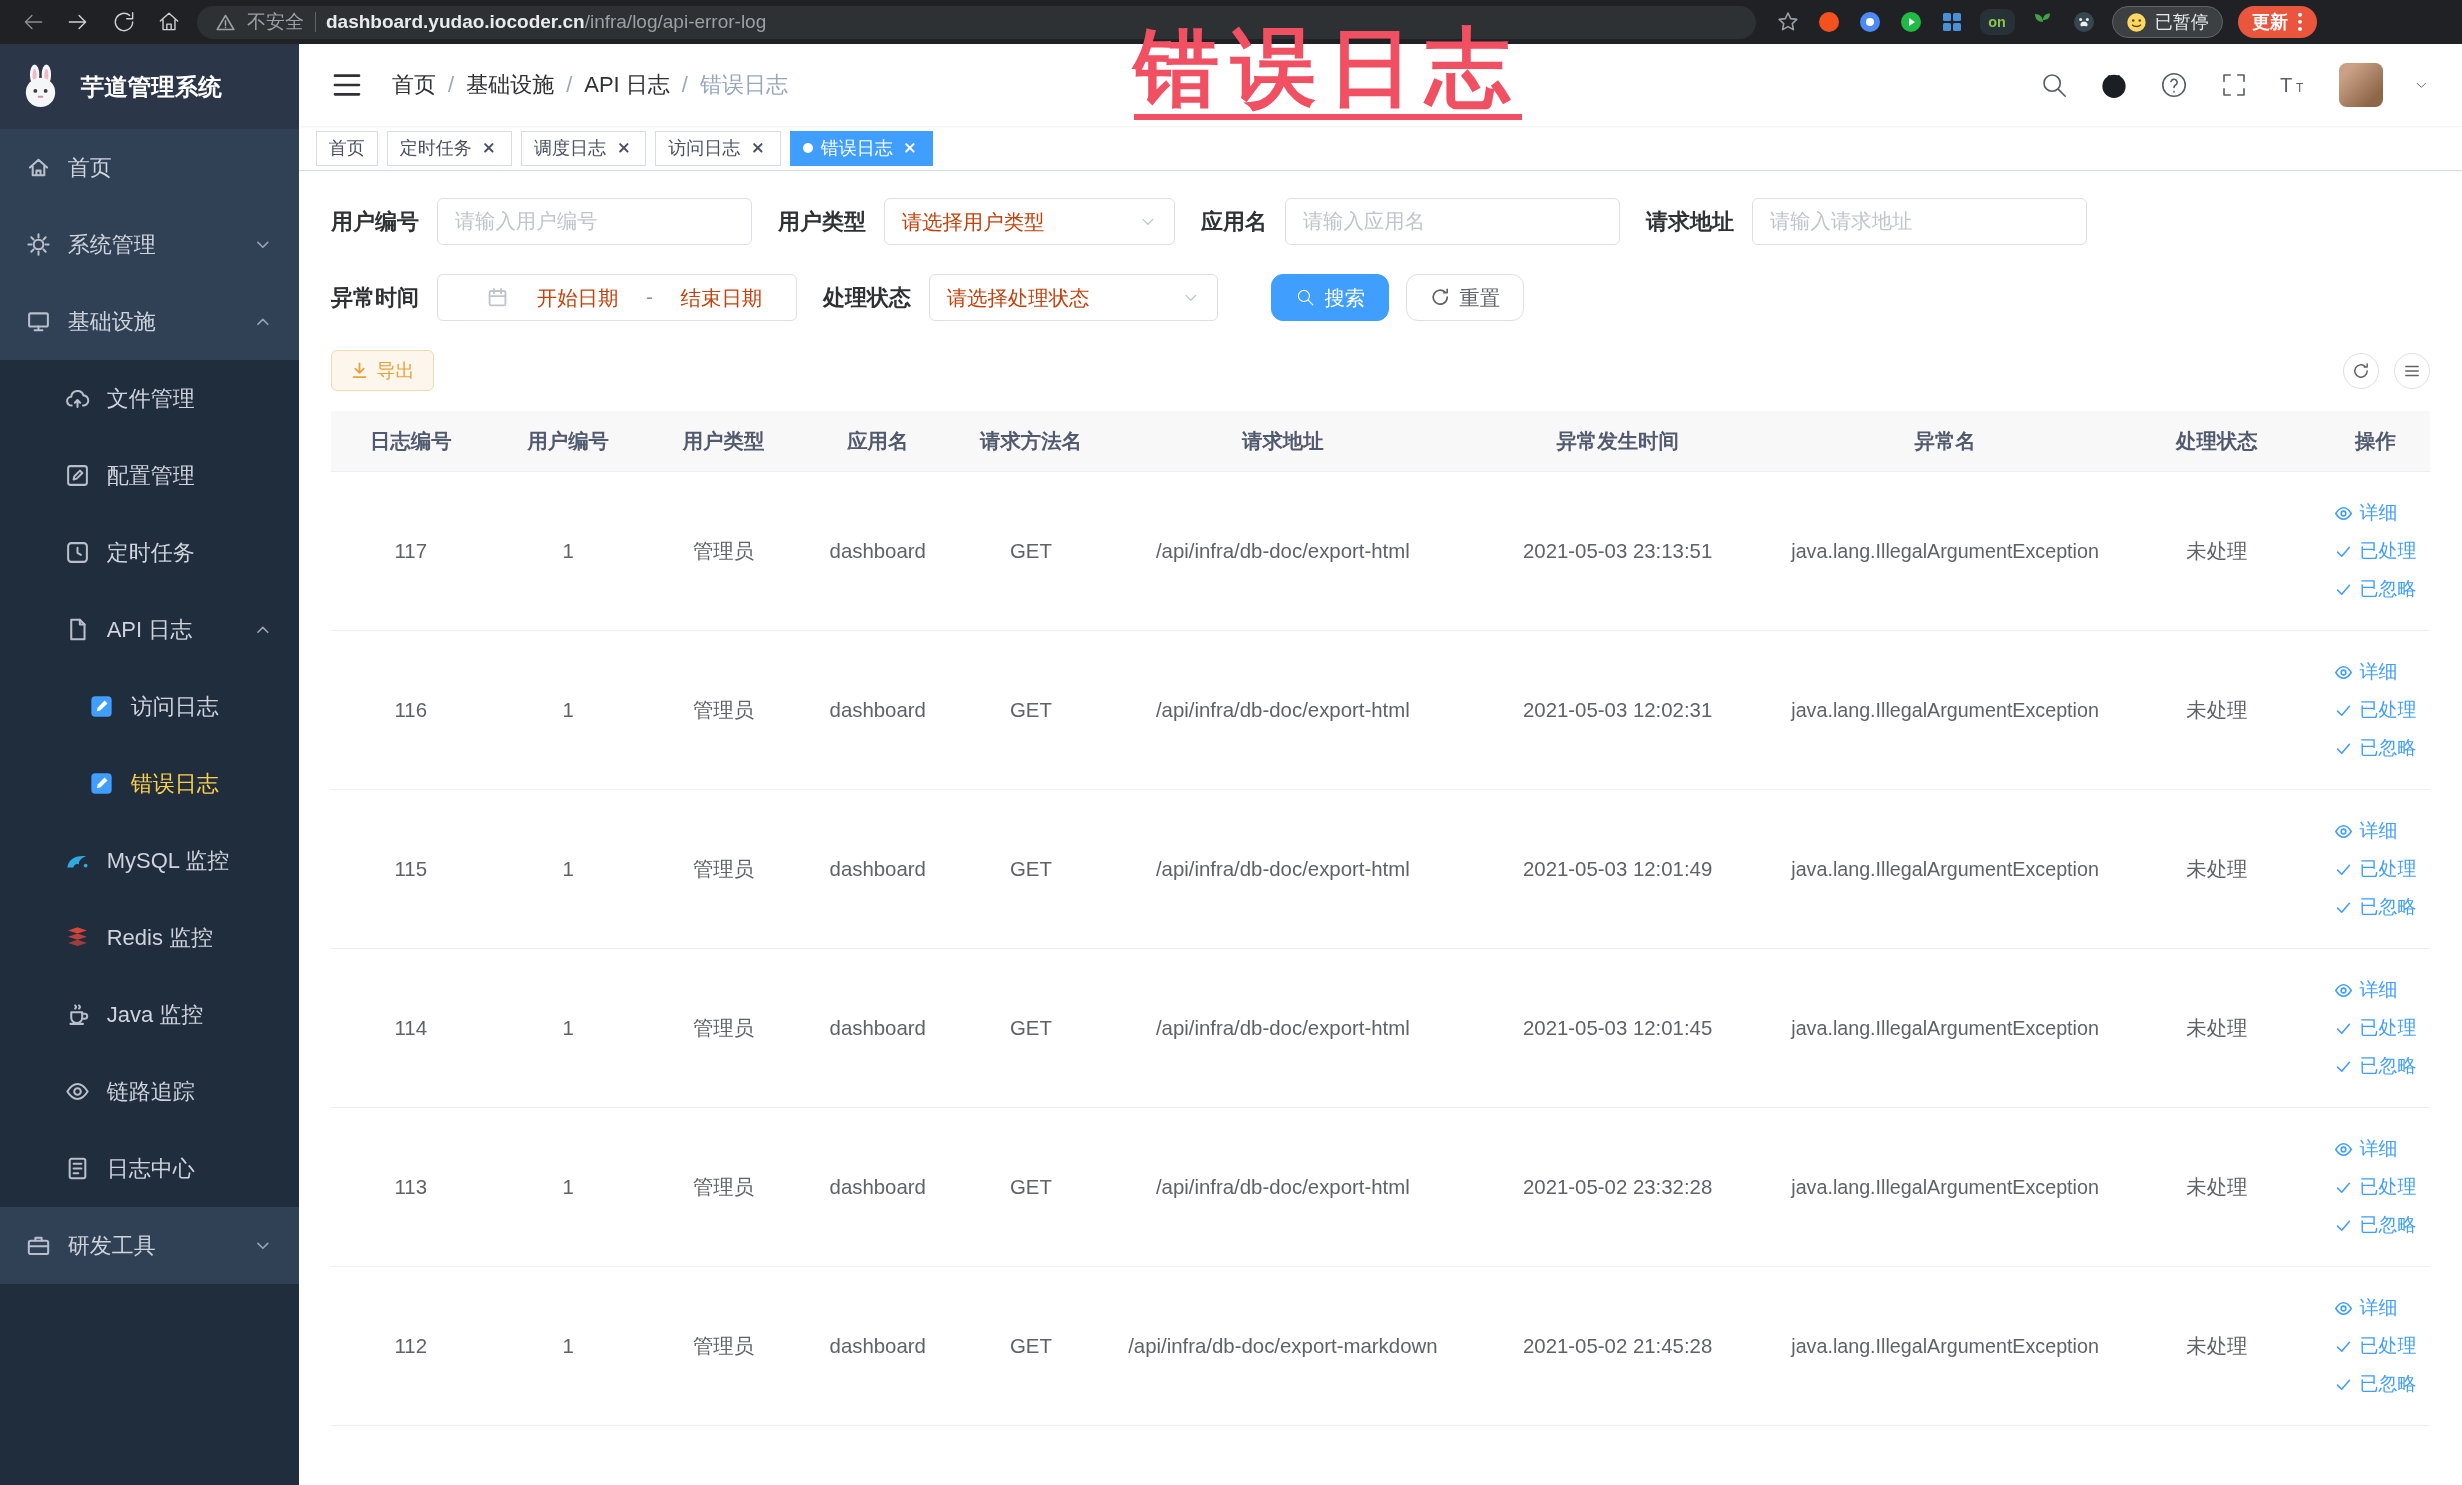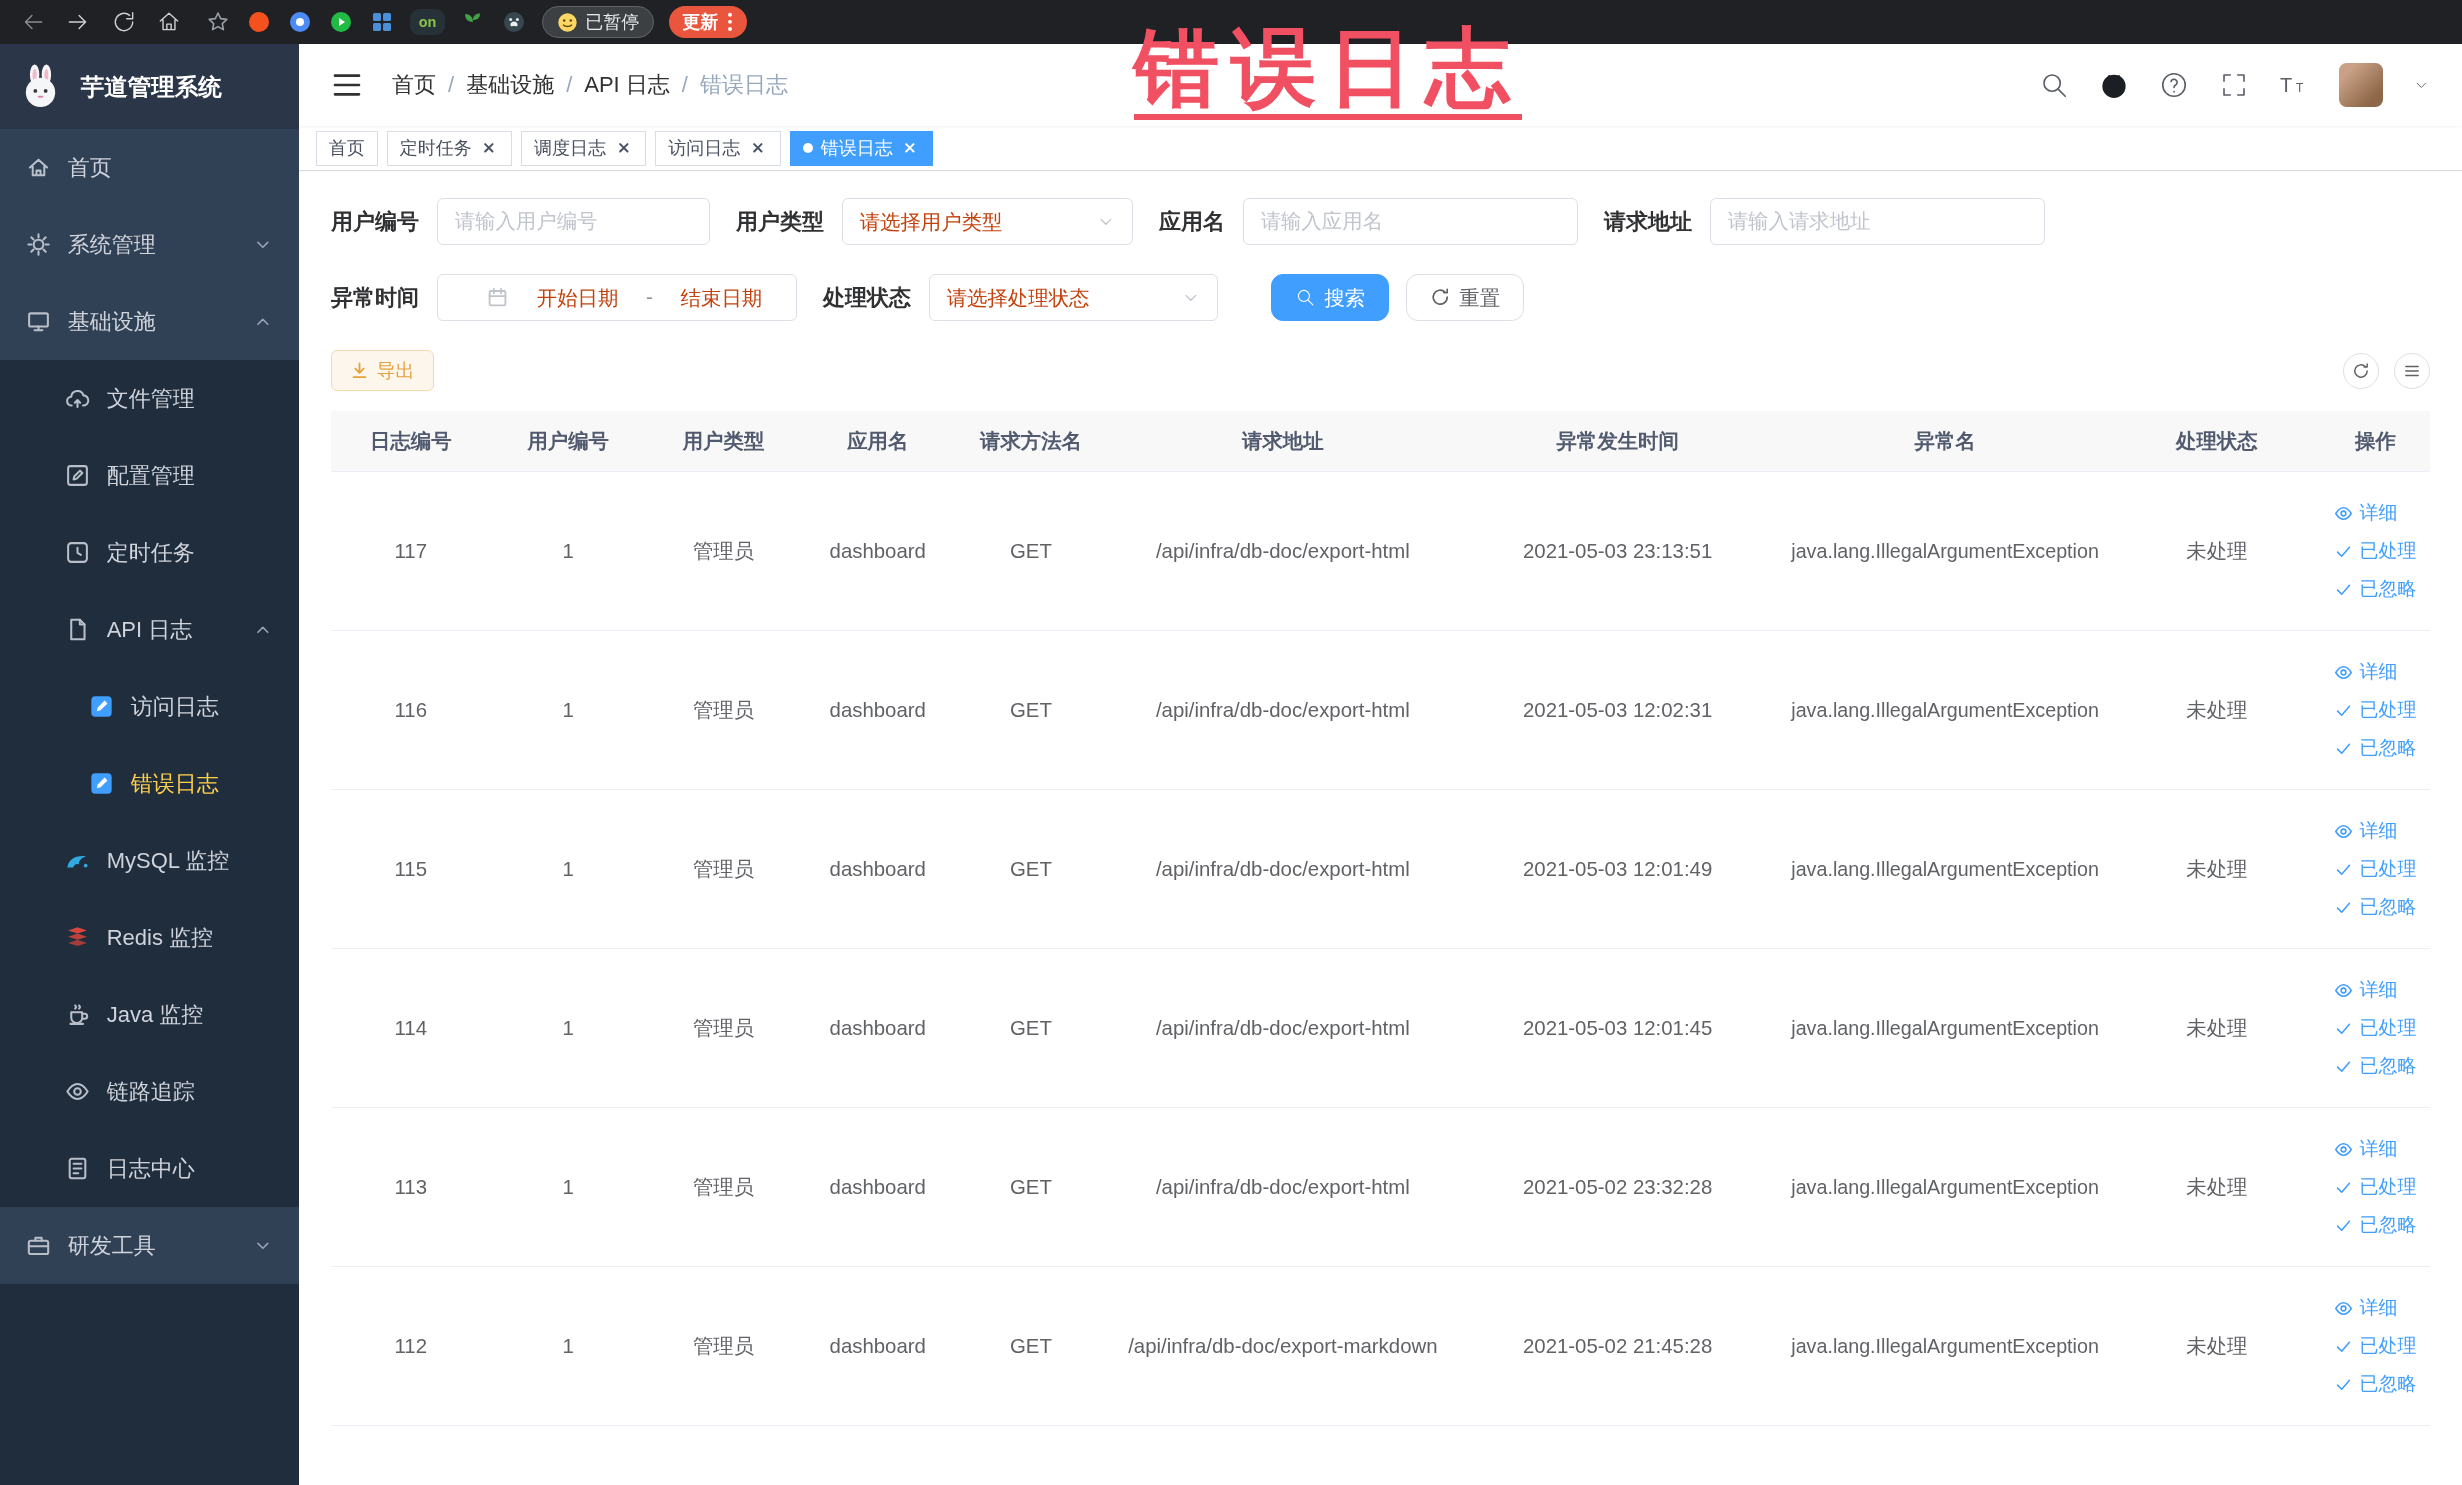--- a/index.html
+++ b/index.html
@@ -60,21 +60,21 @@
   .dot { width:10.6px; height:10.6px; border-radius:50%; background:#fff; }
 
   
   .content { flex:1; background:#fff; padding:27px 32px 0 32px; overflow:hidden; }
   .filter-row { display:flex; align-items:center; margin-bottom:29px; }
   .f-item { display:flex; align-items:center; margin-right:26px; }
   .f-label { font-size:22px; font-weight:700; color:#303133; margin-right:18px; white-space:nowrap; }
   .input { height:47px; border:0.8px solid #dcdfe6; border-radius:6px; background:#fff; display:flex; align-items:center; padding:0 16.7px; font-size:20.4px; color:#606266; }
   input.input { outline:none; }
   input.input::placeholder { color:#c0c4cc; }
-  .w360 { width:273px; } .w385 { width:335px; }
+  .w360 { width:315px; } .w385 { width:335px; }
   .select { width:291px; justify-content:space-between; cursor:pointer; }
   .ph { color:#c2410c; }
   .daterange { width:360px; gap:10.6px; cursor:pointer;padding-left:48px; }
   .daterange .ph { flex:1; text-align:center; }
   .dr-sep { color:#8d9095; }
   .cal { width:23px; height:23px; color:#c0c4cc; }
 
   .btn { height:47px; border-radius:12px; border:0.8px solid transparent; display:inline-flex; align-items:center; gap:9px; padding:0 23px; font-size:20.4px; cursor:pointer; white-space:nowrap; }
   .btn-primary { background:#409eff; border-color:#409eff; color:#fff; }
   .btn-default { background:#fff; border-color:#dcdfe6; color:#606266; }
@@ -115,20 +115,30 @@
       <svg class="icn ci" viewBox="0 0 24 24">
         <path d="M20 12a8 8 0 1 1-2.8-6.1M20 3.5V9h-5.5"></path>
       </svg>
     </span>
   <span class="cbtn">
       <svg class="icn ci" viewBox="0 0 24 24">
         <path d="M4 11l8-7 8 7M6.5 10v9h11v-9M10 19v-5h4v5"></path>
       </svg>
     </span>
 
+  <div class="omnibox">
+    <svg class="icn" style="width:21px;height:21px;stroke-width:1.8" viewBox="0 0 24 24">
+        <path d="M12 4 21.5 20h-19Z"></path>
+        <path d="M12 10v5"></path>
+        <path d="M12 17.4v.3"></path>
+      </svg>
+    <span>不安全</span>
+    <span class="sep-v"></span>
+    <span class="url"><span class="url-domain">dashboard.yudao.iocoder.cn</span><span class="url-path">/infra/log/api-error-log</span></span>
+  </div>
 
   <div class="chrome-right">
     <span class="ext">
         <svg class="icn" style="width:24px;height:24px;stroke-width:1.6;color:#9aa0a6" viewBox="0 0 24 24">
           <path d="M12 3l2.7 5.6 6.1.8-4.5 4.2 1.1 6-5.4-3-5.4 3 1.1-6L3.2 9.4l6.1-.8Z"></path>
         </svg>
       </span>
     <span class="ext">
         <svg viewBox="0 0 24 24" width="24" height="24">
           <circle cx="12" cy="12" r="10" fill="#f4511e"></circle>

